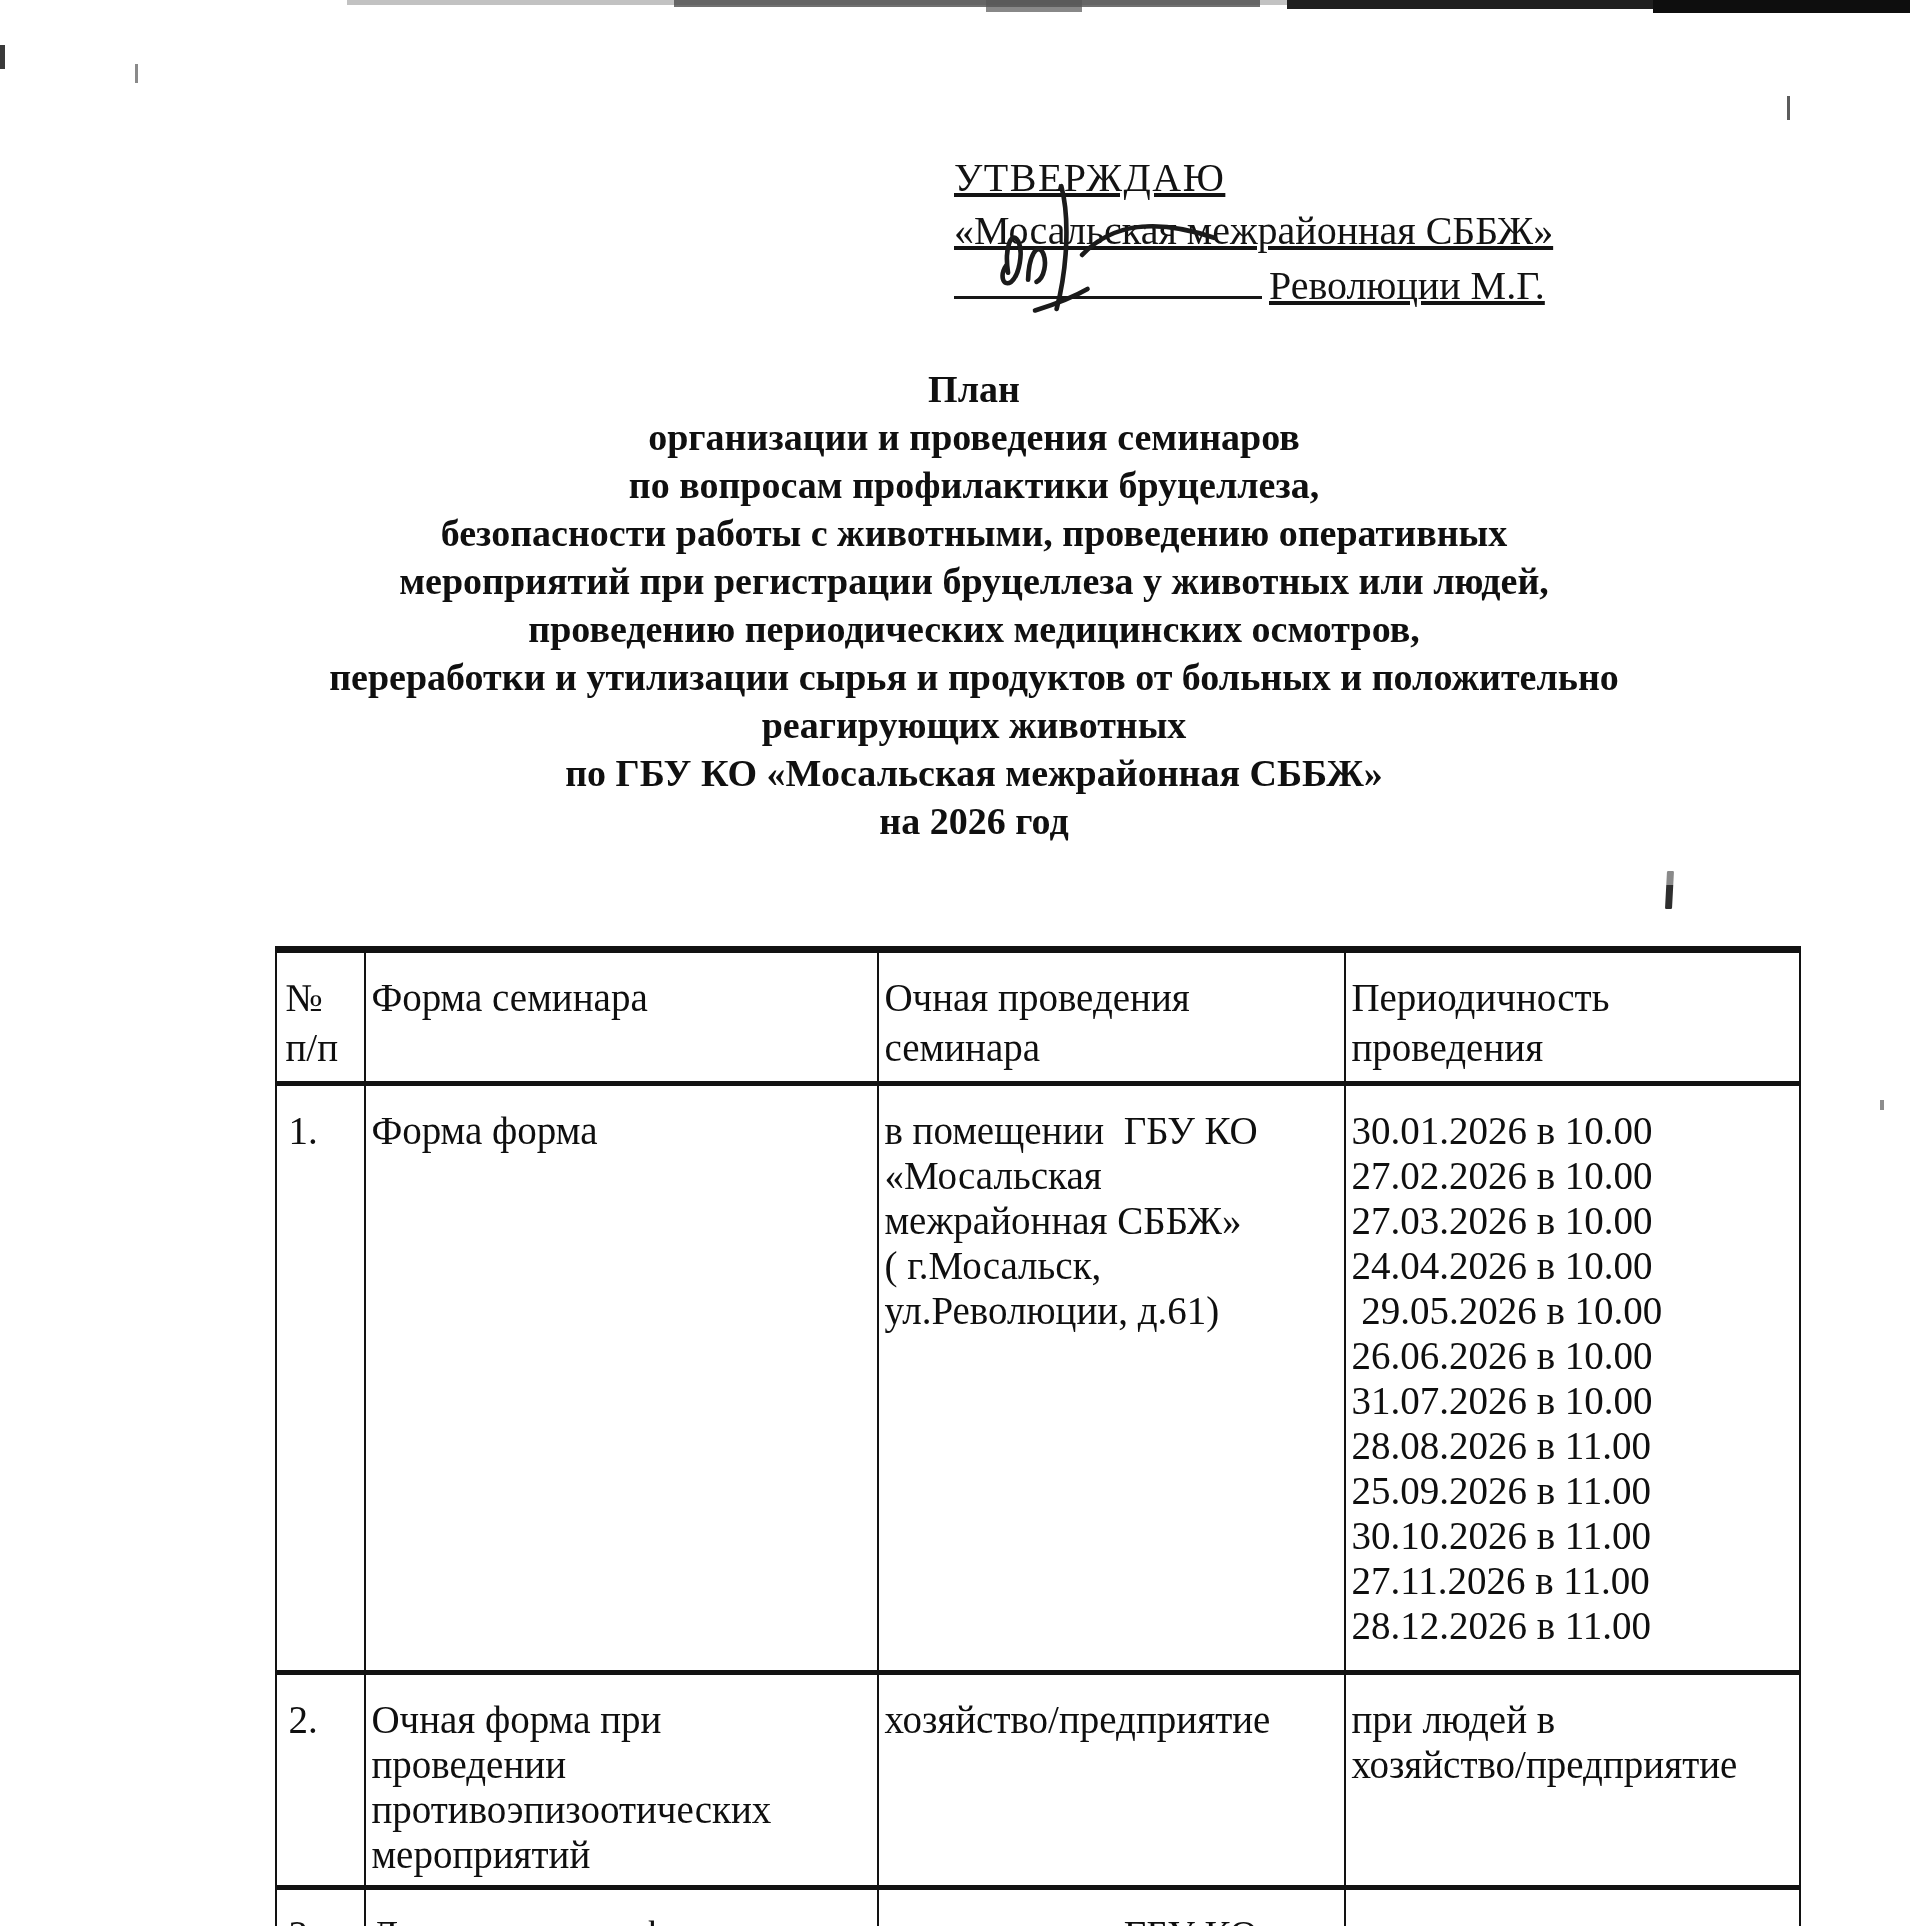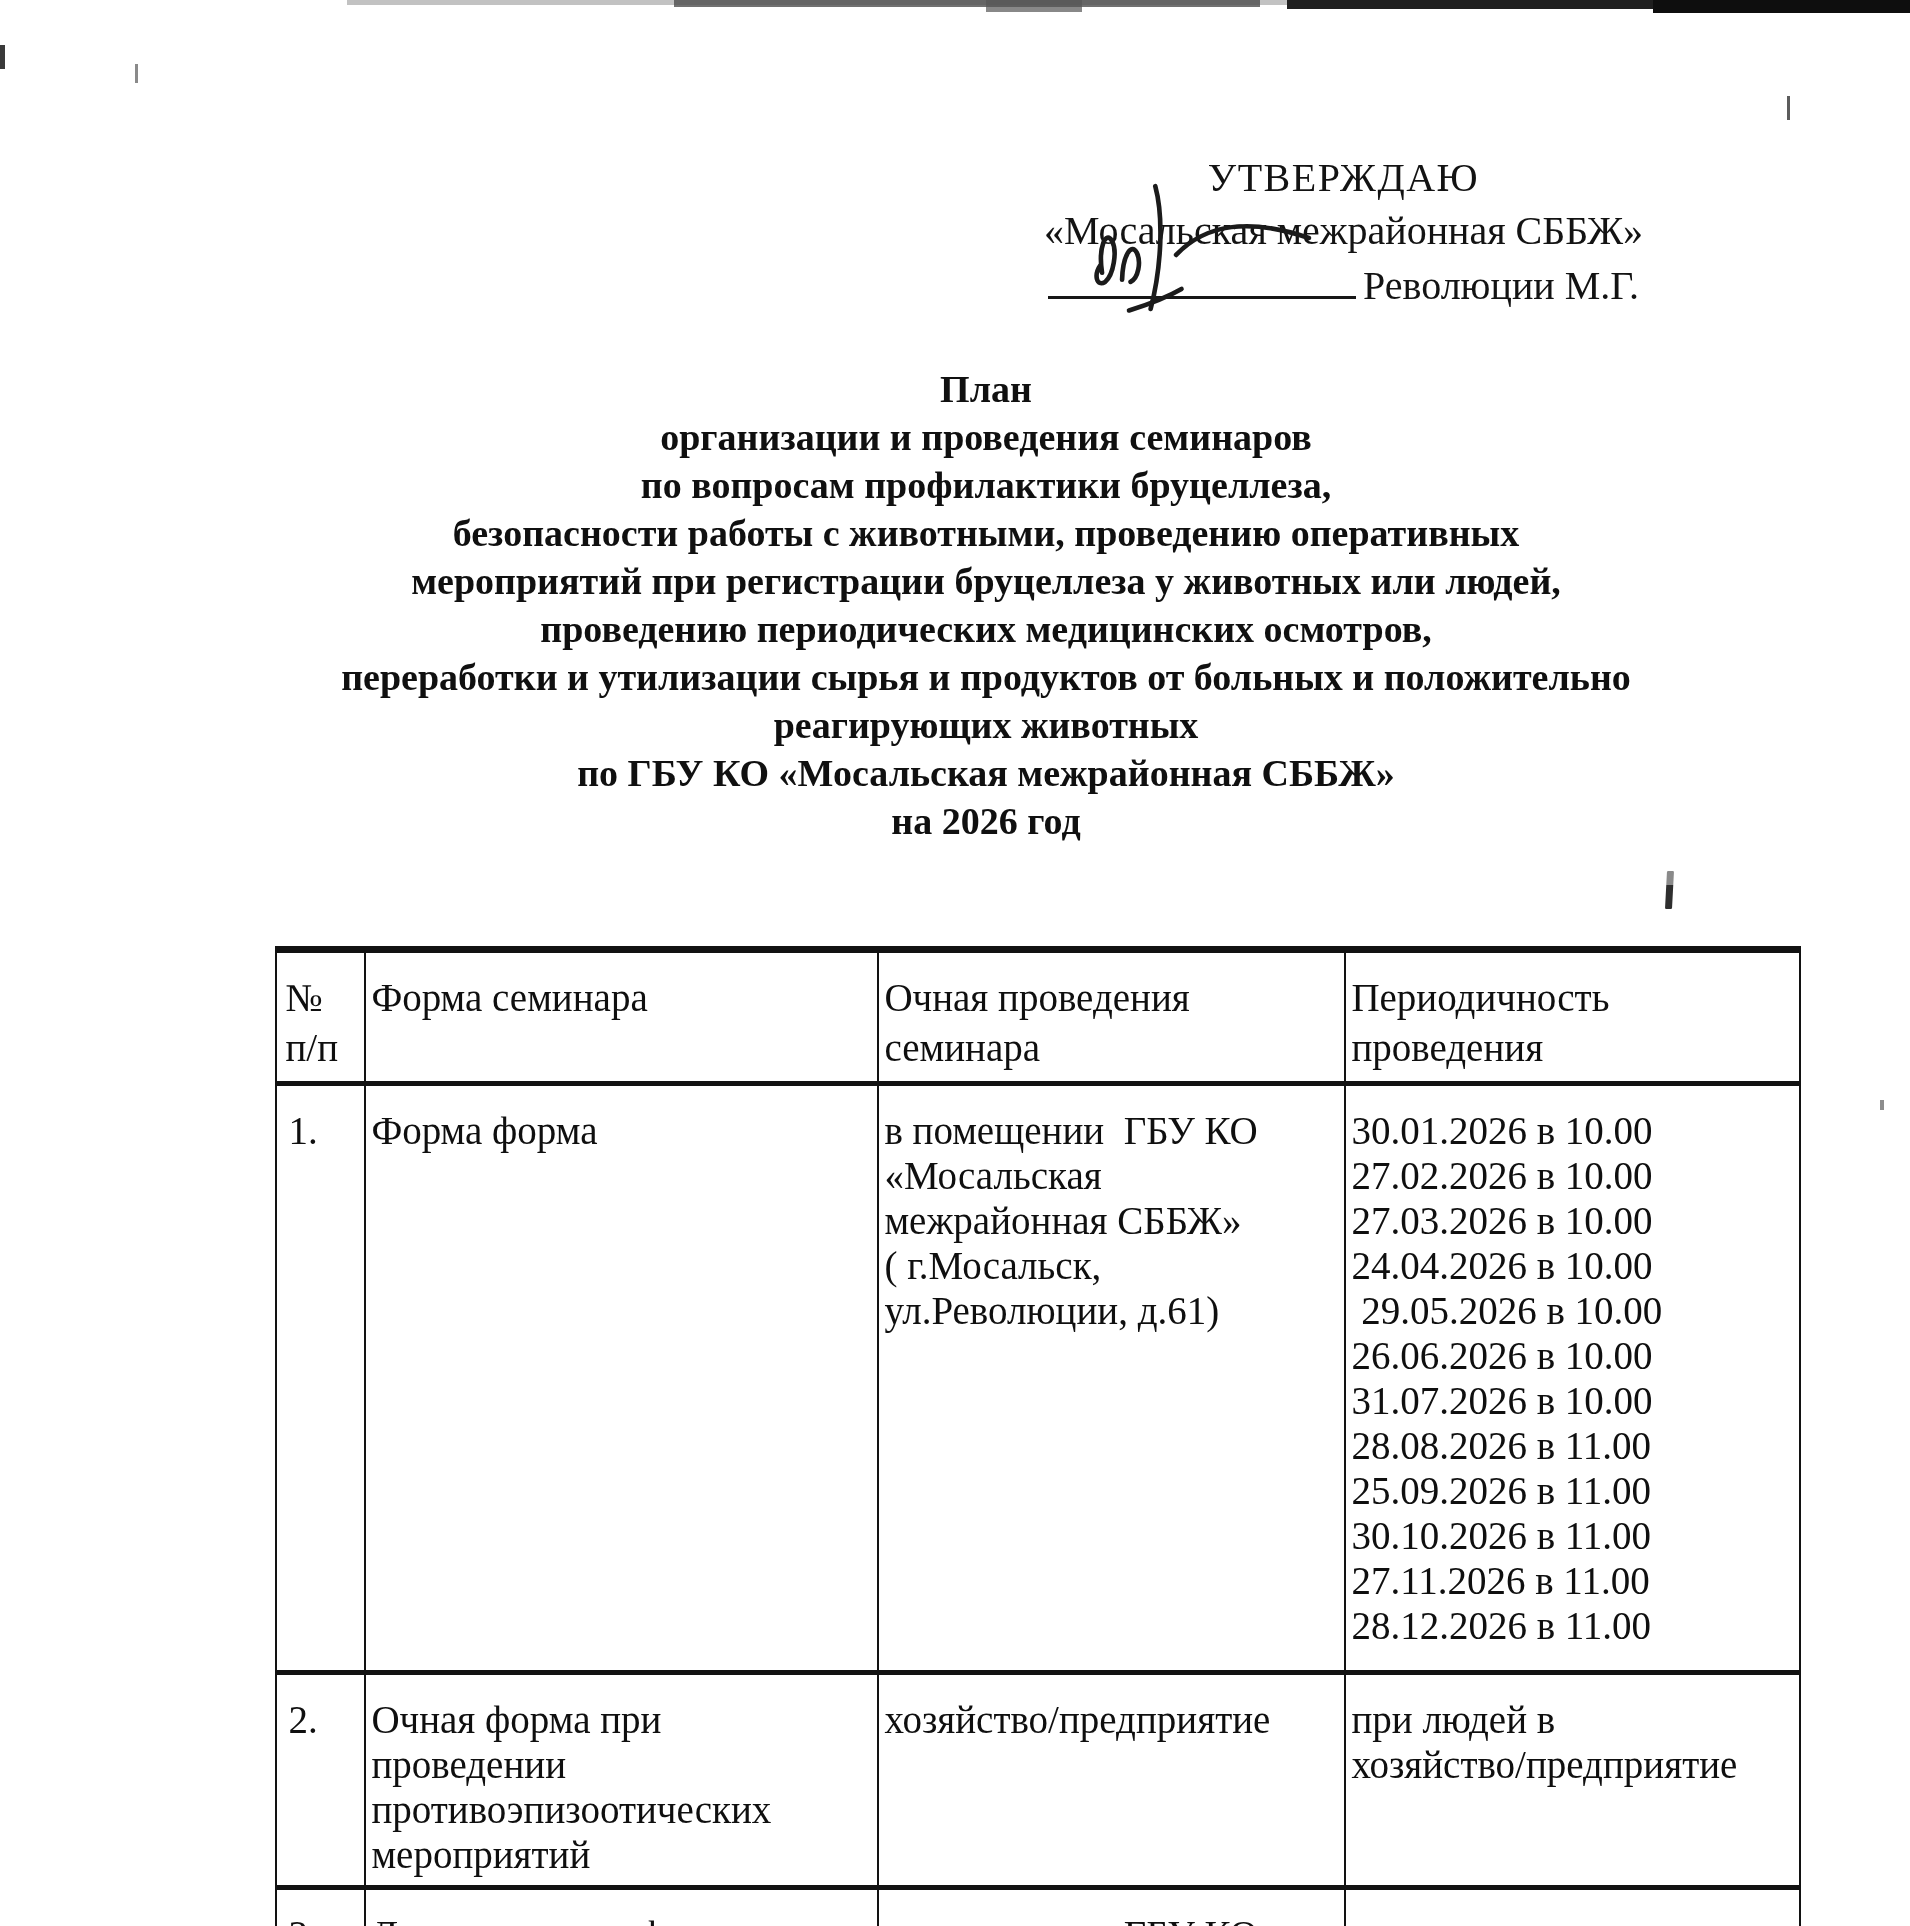--- a/index.html
+++ b/index.html
@@ -19,35 +19,35 @@
   .streak-d{left:1653px;top:0;width:258px;height:13px;background:#0e0e0e;}
   .streak-e{left:986px;top:0;width:96px;height:11.6px;background:#555;opacity:.7;}
   .speck{position:absolute;pointer-events:none;}
   .artifact-one{
     position:absolute;left:1666px;top:871px;width:6.5px;height:38px;
     background:linear-gradient(to bottom,#8a8a8a 0 38%,#2e2e2e 38%);
     transform:skewX(-3deg);border-radius:1.2px;
   }
   
   .approval{
-    position:absolute;top:151px;right:144px;width:847px;
-    text-align:center;font-size:40px;line-height:53px;white-space:nowrap;
+    position:absolute;top:151px;right:110px;width:847px;
+    text-align:left;font-size:40px;line-height:53px;white-space:nowrap;text-decoration:underline;
   }
   .approval .l1{letter-spacing:1.5px;}
   .approval .l2{padding-right:37px;}
   .sig-row{margin-top:2.3px;}
   .sig-line{
     display:inline-block;width:308px;height:4.6px;
     border-bottom:3.5px solid #171717;position:relative;vertical-align:baseline;
   }
   .sig-svg{position:absolute;left:27px;bottom:-20px;width:247px;height:143px;overflow:visible;}
   .sig-name{padding-left:7px;}
   
   .title{
-    position:absolute;left:208px;top:365px;width:1556px;
+    position:absolute;left:196px;top:365px;width:1556px;
     text-align:center;font-weight:bold;font-size:38px;line-height:48px;
     white-space:pre-line;color:#101010;
   }
   
   table.doc-table{
     position:absolute;left:275px;top:946px;width:1524px;
     border-collapse:collapse;table-layout:fixed;
     font-size:39px;line-height:45px;color:#0f0f0f;
   }
   .doc-table td{

